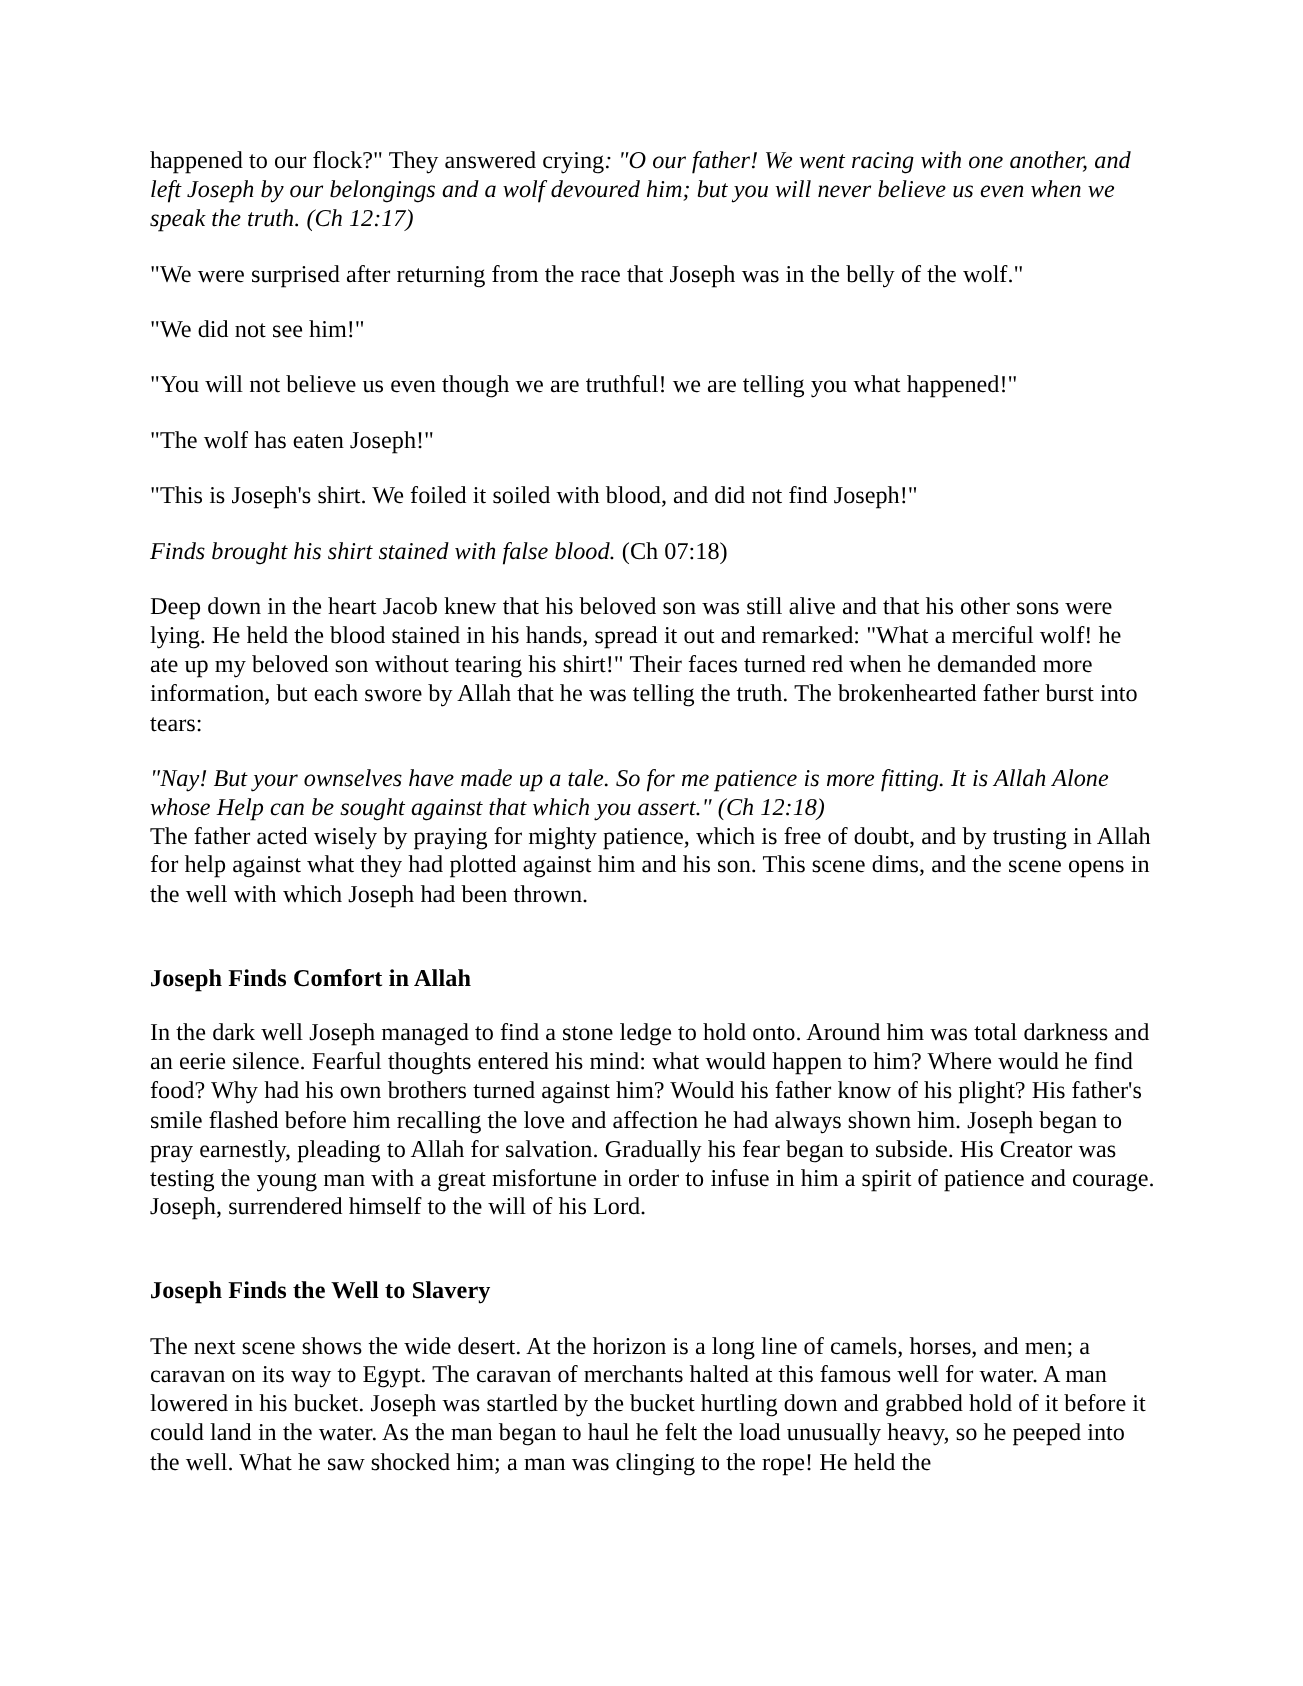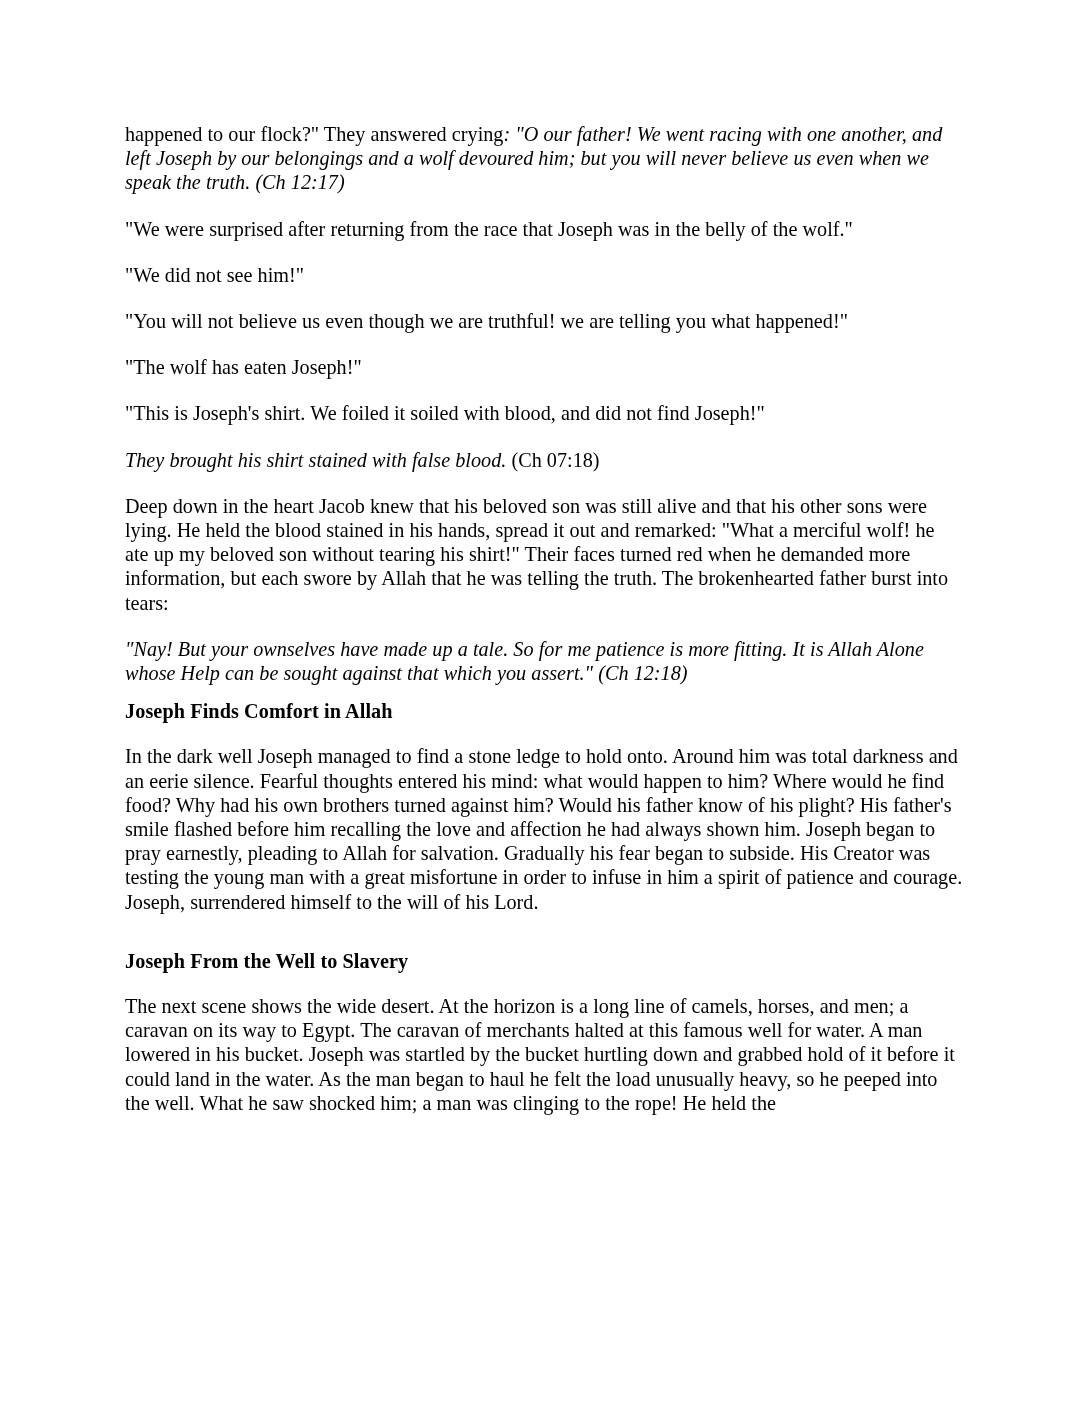--- a/index.html
+++ b/index.html
@@ -41,21 +41,21 @@
   .italic {
     font-style: italic;
   }
   .roman {
     font-style: normal;
   }
   .heading {
     font-size: 20.2px;
     line-height: 24.2px;
     font-weight: bold;
-    margin: 4px 0 21px 0;
+    margin: 15px 0 21px 0;
     letter-spacing: 0.1px;
   }
   .spacer-before-heading {
     height: 10px;
   }
 </style>
 </head>
 <body>
 
 <div class="page">
@@ -66,31 +66,32 @@
     <p class="block">"We were surprised after returning from the race that Joseph was in the belly of the wolf."</p>
 
     <p class="block">"We did not see him!"</p>
 
     <p class="block">"You will not believe us even though we are truthful! we are telling you what happened!"</p>
 
     <p class="block">"The wolf has eaten Joseph!"</p>
 
     <p class="block">"This is Joseph's shirt. We foiled it soiled with blood, and did not find Joseph!"</p>
 
-    <p class="block"><span class="italic">They brought his shirt stained with false blood.</span><span class="roman"> (Ch 07:18)</span></p>
+    <p class="block"><span class="italic">Finds brought his shirt stained with false blood.</span><span class="roman"> (Ch 07:18)</span></p>
 
     <p class="block">Deep down in the heart Jacob knew that his beloved son was still alive and that his other sons were lying. He held the blood stained in his hands, spread it out and remarked: "What a merciful wolf! he ate up my beloved son without tearing his shirt!" Their faces turned red when he demanded more information, but each swore by Allah that he was telling the truth. The brokenhearted father burst into tears:</p>
 
     <p class="block tight italic">"Nay! But your ownselves have made up a tale. So for me patience is more fitting. It is Allah Alone whose Help can be sought against that which you assert." (Ch 12:18)</p>
 
+    <p class="block gap-small">The father acted wisely by praying for mighty patience, which is free of doubt, and by trusting in Allah for help against what they had plotted against him and his son. This scene dims, and the scene opens in the well with which Joseph had been thrown.</p>
 
     <div class="spacer-before-heading"></div>
     <h2 class="heading">Joseph Finds Comfort in Allah</h2>
 
     <p class="block gap-small">In the dark well Joseph managed to find a stone ledge to hold onto. Around him was total darkness and an eerie silence. Fearful thoughts entered his mind: what would happen to him? Where would he find food? Why had his own brothers turned against him? Would his father know of his plight? His father's smile flashed before him recalling the love and affection he had always shown him. Joseph began to pray earnestly, pleading to Allah for salvation. Gradually his fear began to subside. His Creator was testing the young man with a great misfortune in order to infuse in him a spirit of patience and courage. Joseph, surrendered himself to the will of his Lord.</p>
 
     <div class="spacer-before-heading"></div>
-    <h2 class="heading">Joseph From the Well to Slavery</h2>
+    <h2 class="heading">Joseph Finds the Well to Slavery</h2>
 
     <p class="block">The next scene shows the wide desert. At the horizon is a long line of camels, horses, and men; a caravan on its way to Egypt. The caravan of merchants halted at this famous well for water. A man lowered in his bucket. Joseph was startled by the bucket hurtling down and grabbed hold of it before it could land in the water. As the man began to haul he felt the load unusually heavy, so he peeped into the well. What he saw shocked him; a man was clinging to the rope! He held the</p>
 
   </div>
 </div>
 
 </body></html>

